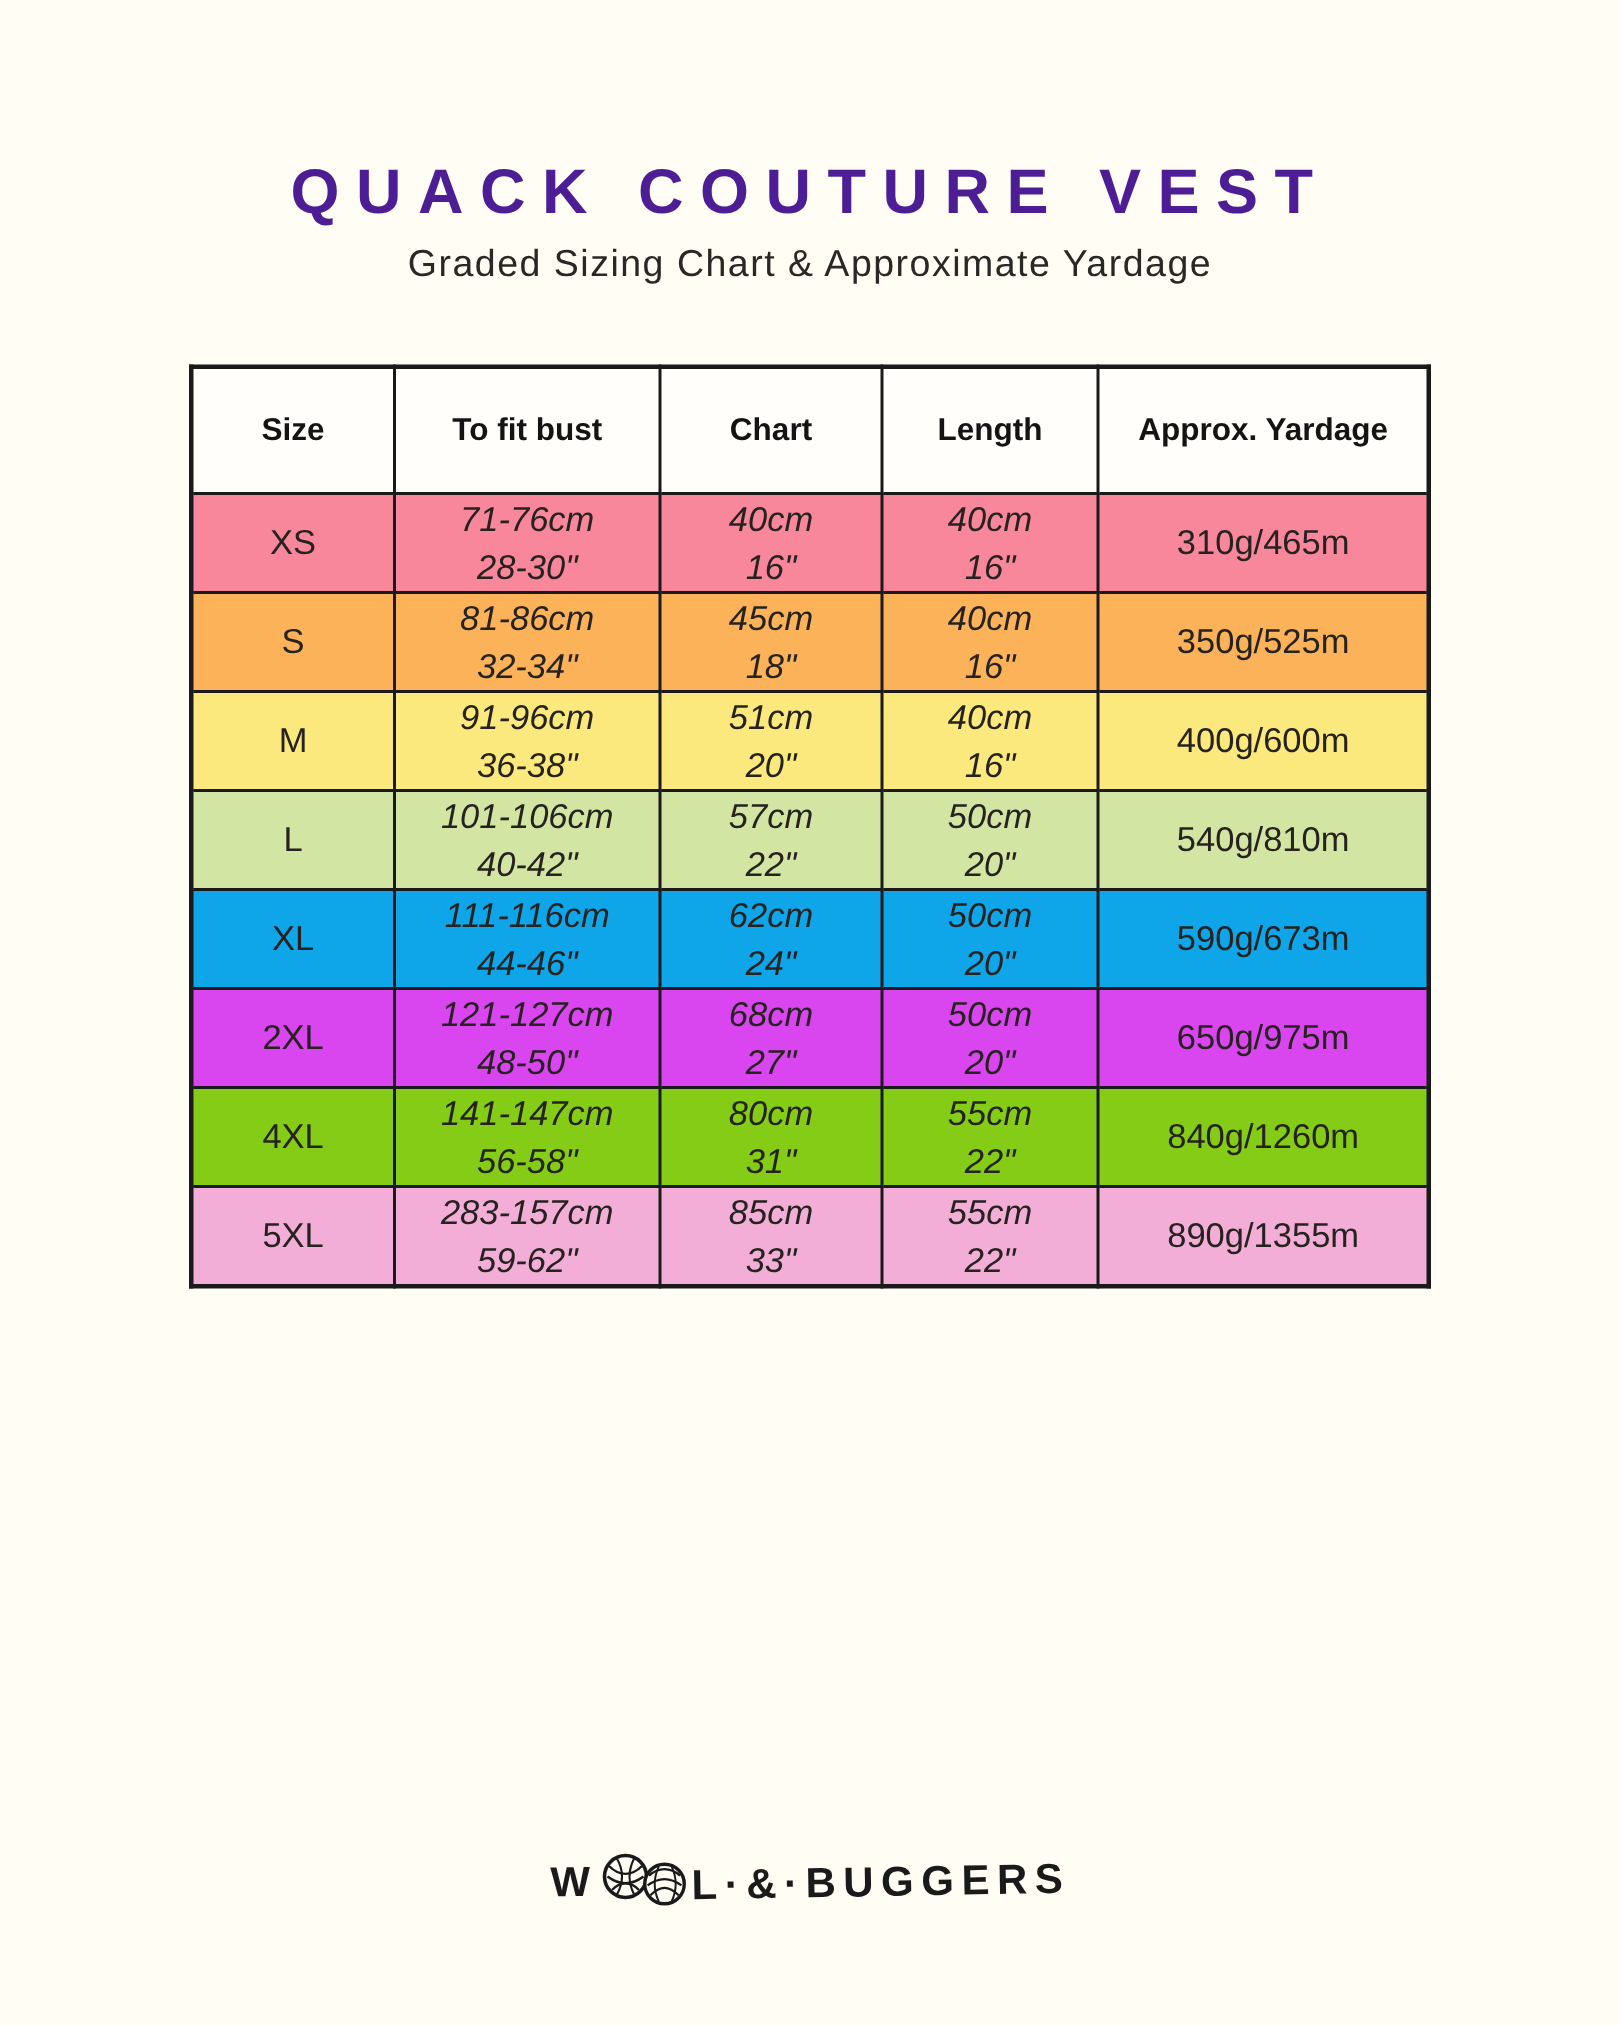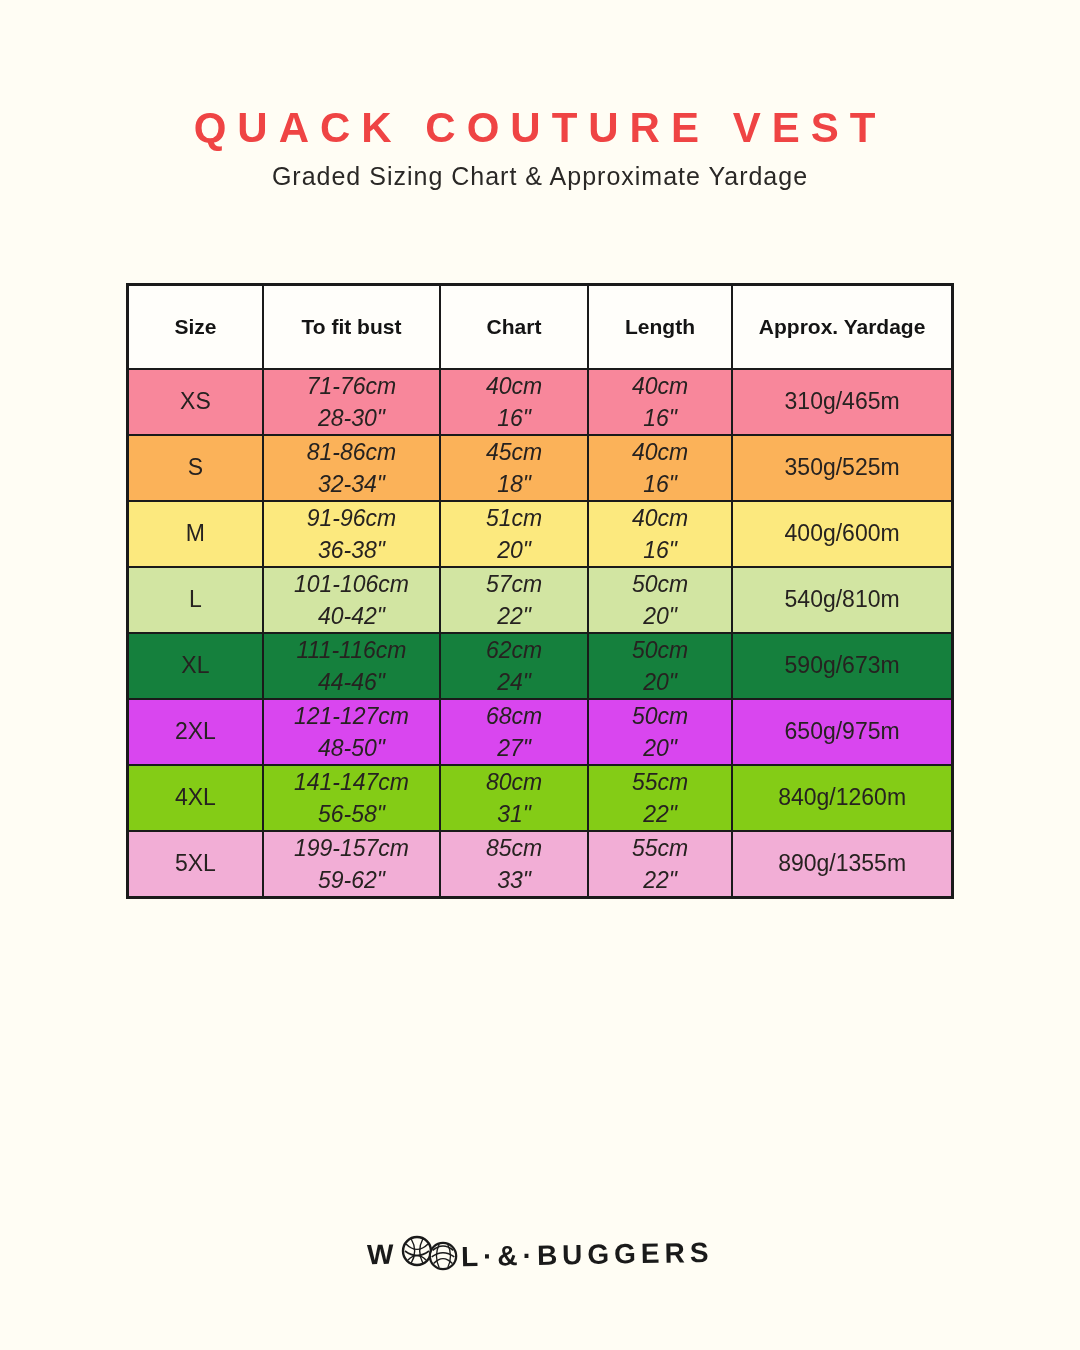--- a/index.html
+++ b/index.html
@@ -11,35 +11,35 @@
     overflow: hidden;
   }
   .page { width: 1080px; height: 1350px; position: relative; }
 
   .title {
     padding-top: 104px;
     text-align: center;
     font-size: 42px;
     font-weight: bold;
     letter-spacing: 11px;
-    color: #ef4444;
+    color: #4c1d95;
   }
   .subtitle {
     margin-top: 10px;
     text-align: center;
     font-size: 25px;
     font-weight: 300;
     letter-spacing: 1px;
     color: #2A2826;
   }
 
   table.size-chart {
     border-collapse: collapse;
     width: 828px;
-    margin: 92px auto 0 auto;
+    margin: 52px auto 0 auto;
     table-layout: fixed;
     border: 3px solid #1A1A1A;
     text-align: center;
   }
   .size-chart th, .size-chart td {
     border: 2px solid #1A1A1A;
     text-align: center;
     vertical-align: middle;
   }
   .size-chart thead tr { height: 84px; background: #FFFEFA; }
@@ -162,21 +162,21 @@
           <div class="cell-line">57cm</div>
           <div class="cell-line">22"</div>
         </td>
         <td>
           <div class="cell-line">50cm</div>
           <div class="cell-line">20"</div>
         </td>
         <td>540g/810m</td>
       </tr>
 
-      <tr style="background-color: #15803d;">
+      <tr style="background-color: #0ea5e9;">
         <td>XL</td>
         <td>
           <div class="cell-line">111-116cm</div>
           <div class="cell-line">44-46"</div>
         </td>
         <td>
           <div class="cell-line">62cm</div>
           <div class="cell-line">24"</div>
         </td>
         <td>
@@ -217,21 +217,21 @@
         <td>
           <div class="cell-line">55cm</div>
           <div class="cell-line">22"</div>
         </td>
         <td>840g/1260m</td>
       </tr>
 
       <tr style="background-color: rgb(242, 174, 214);">
         <td>5XL</td>
         <td>
-          <div class="cell-line">199-157cm</div>
+          <div class="cell-line">283-157cm</div>
           <div class="cell-line">59-62"</div>
         </td>
         <td>
           <div class="cell-line">85cm</div>
           <div class="cell-line">33"</div>
         </td>
         <td>
           <div class="cell-line">55cm</div>
           <div class="cell-line">22"</div>
         </td>

